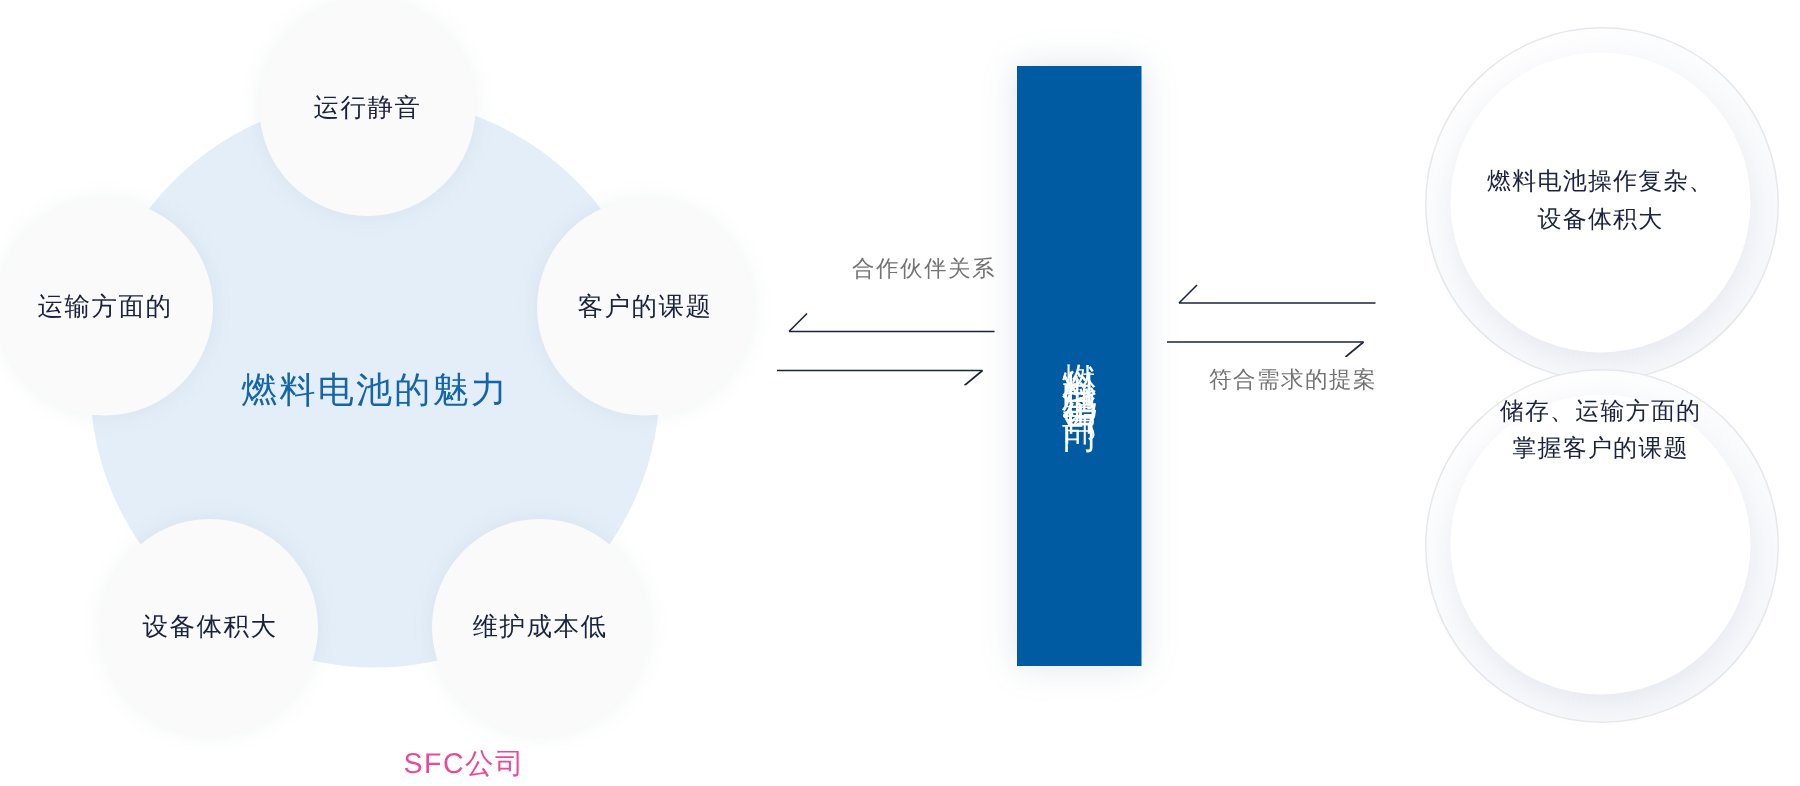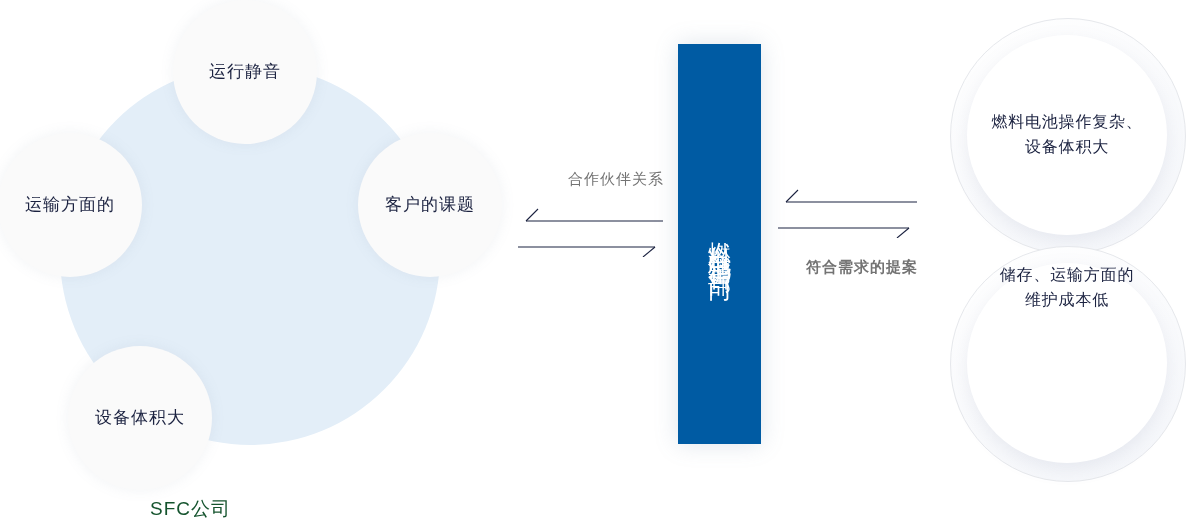--- a/index.html
+++ b/index.html
@@ -68,23 +68,23 @@
     font-size: 24px;
     color: #1565a8;
     letter-spacing: 1.5px;
     font-weight: 400;
   }
 
   
   .caption {
     position: absolute;
     font-size: 19px;
-    color: #14532d;
+    color: #ec4899;
     letter-spacing: 1px;
-    text-align: left;
+    text-align: right;
   }
   #caption-left  { left: 150px; top: 496px; width: 200px; }
   #caption-right { left: 970px; top: 496px; width: 200px; }
 
   
   #pillar {
     position: absolute;
     left: 678px;
     top: 44px;
     width: 83px;
@@ -134,29 +134,33 @@
     <div class="big-pale-circle"></div>
 
     <div class="petal p-top">
       <span class="petal-label">运行静音</span>
     </div>
 
     <div class="petal p-right">
       <span class="petal-label">客户的课题</span>
     </div>
 
+    <div class="petal p-bright">
+      <span class="petal-label">维护成本低</span>
+    </div>
 
     <div class="petal p-bleft">
       <span class="petal-label">设备体积大</span>
     </div>
 
     <div class="petal p-left">
       <span class="petal-label">运输方面的</span>
     </div>
 
+    <div class="center-title">燃料电池的魅力</div>
   </div>
 
   <div class="caption" id="caption-left">SFC公司</div>
 
   <div class="arrow-group" id="arrows-left">
     <div class="arrow-label">合作伙伴关系</div>
     <div class="spacer-6"></div>
     <svg class="arrow-svg" width="146" height="62" viewBox="0 0 146 62">
 
       <line x1="145" y1="26" x2="8" y2="26" stroke="#1b2240" stroke-width="1.1"></line>
@@ -175,21 +179,21 @@
     <div class="spacer-6"></div>
     <svg class="arrow-svg" width="140" height="62" viewBox="0 0 140 62">
 
       <line x1="139" y1="26" x2="8" y2="26" stroke="#1b2240" stroke-width="1.1"></line>
       <line x1="8" y1="26" x2="20" y2="14" stroke="#1b2240" stroke-width="1.1"></line>
 
       <line x1="0" y1="52" x2="131" y2="52" stroke="#1b2240" stroke-width="1.1"></line>
       <line x1="131" y1="52" x2="119" y2="62" stroke="#1b2240" stroke-width="1.1"></line>
     </svg>
     <div class="spacer-6"></div>
-    <div class="arrow-label" style="margin-top:14px;font-weight:bold;">符合需求的提案</div>
+    <div class="arrow-label" style="">符合需求的提案</div>
   </div>
 
   <div id="right-cluster" style="position:absolute; left:930px; top:0; width:270px; height:524px;">
 
     <div style="position:absolute; left:20px; top:18px; width:234px; height:234px; border-radius:50%;
                 border:1px solid #e6e8ec; background:linear-gradient(150deg,#ffffff 0%,#f4f6fa 100%);"></div>
     <div style="position:absolute; left:37px; top:35px; width:200px; height:200px; border-radius:50%;
                 background:#ffffff; box-shadow:0 6px 18px rgba(120,135,160,0.13);
                 display:flex; align-items:center; justify-content:center; text-align:center;">
       <div>
@@ -198,19 +202,19 @@
       </div>
     </div>
 
     <div style="position:absolute; left:20px; top:246px; width:234px; height:234px; border-radius:50%;
                 border:1px solid #e6e8ec; background:linear-gradient(150deg,#ffffff 0%,#f4f6fa 100%);"></div>
     <div style="position:absolute; left:37px; top:263px; width:200px; height:200px; border-radius:50%;
                 background:#ffffff; box-shadow:0 6px 18px rgba(120,135,160,0.13);
                 display:flex; align-items:flex-start; justify-content:center; text-align:center;">
       <div>
         <div style="font-size:16px;color:#1b2240;letter-spacing:0.8px;line-height:1.55;">储存、运输方面的</div>
-        <div style="font-size:16px;color:#1b2240;letter-spacing:0.8px;line-height:1.55;">维护成本低</div>
+        <div style="font-size:16px;color:#1b2240;letter-spacing:0.8px;line-height:1.55;">掌握客户的课题</div>
       </div>
     </div>
   </div>
 
 
 </div>
 
 </body></html>

